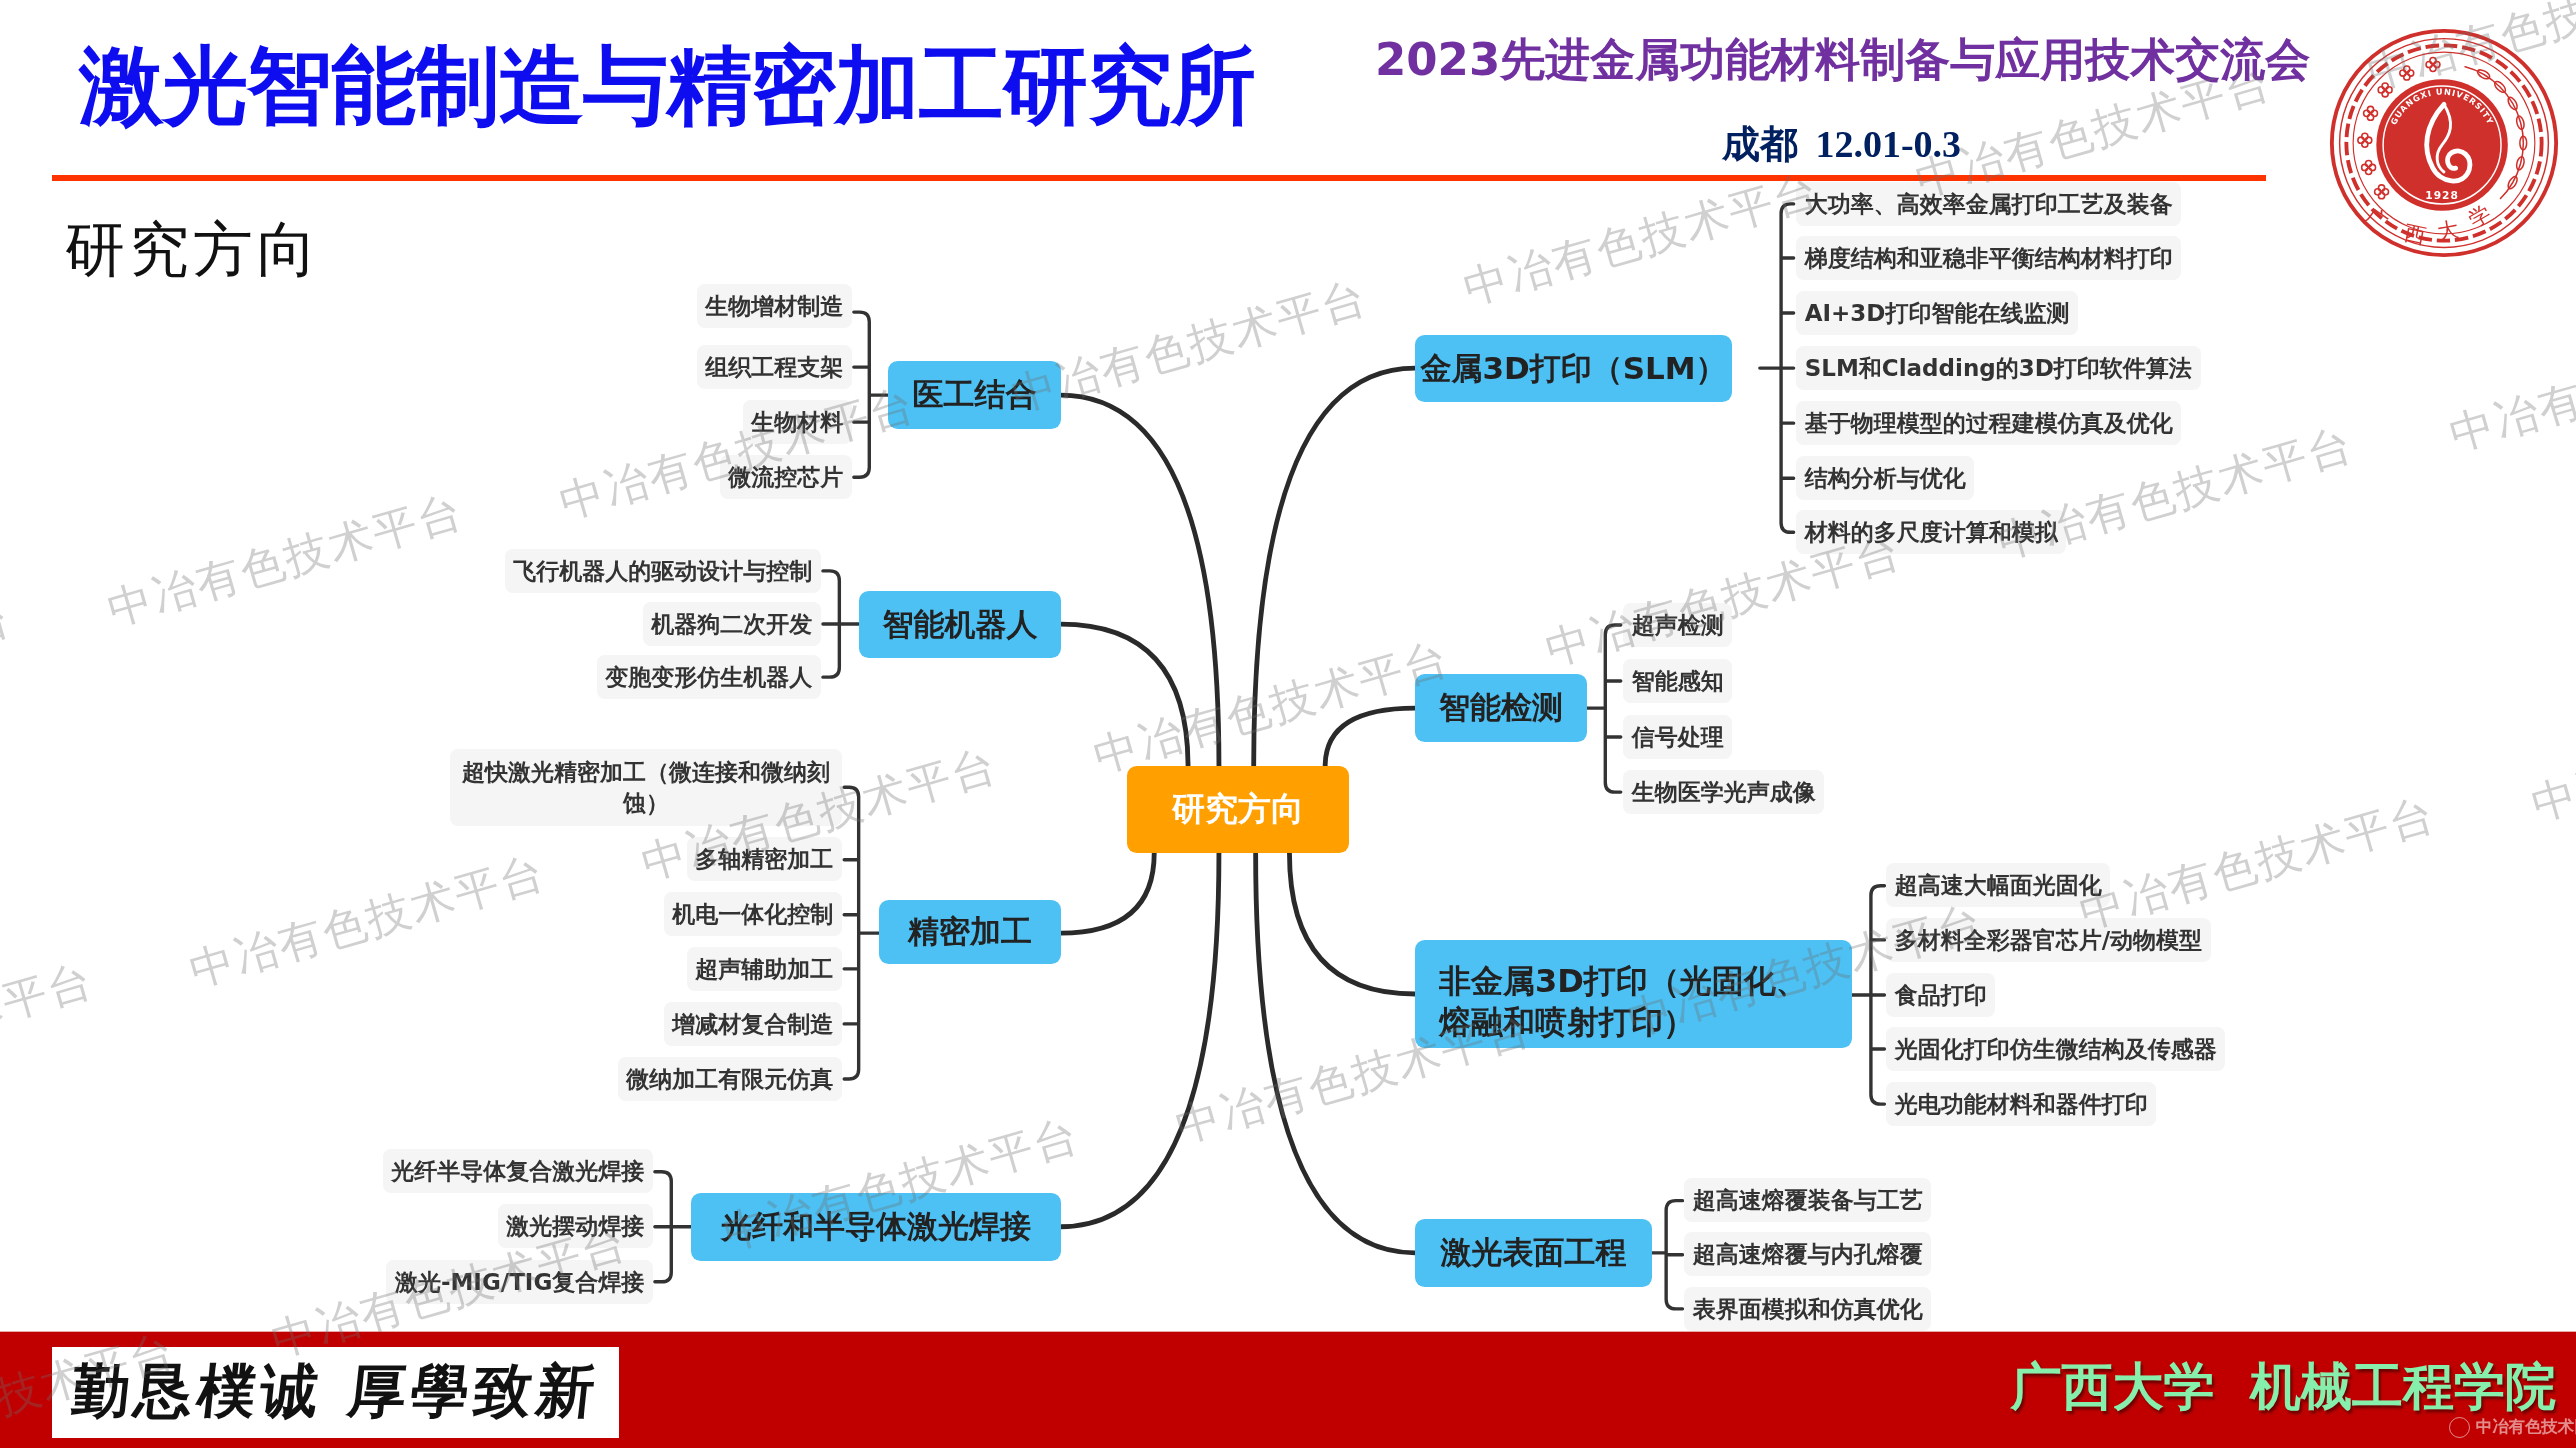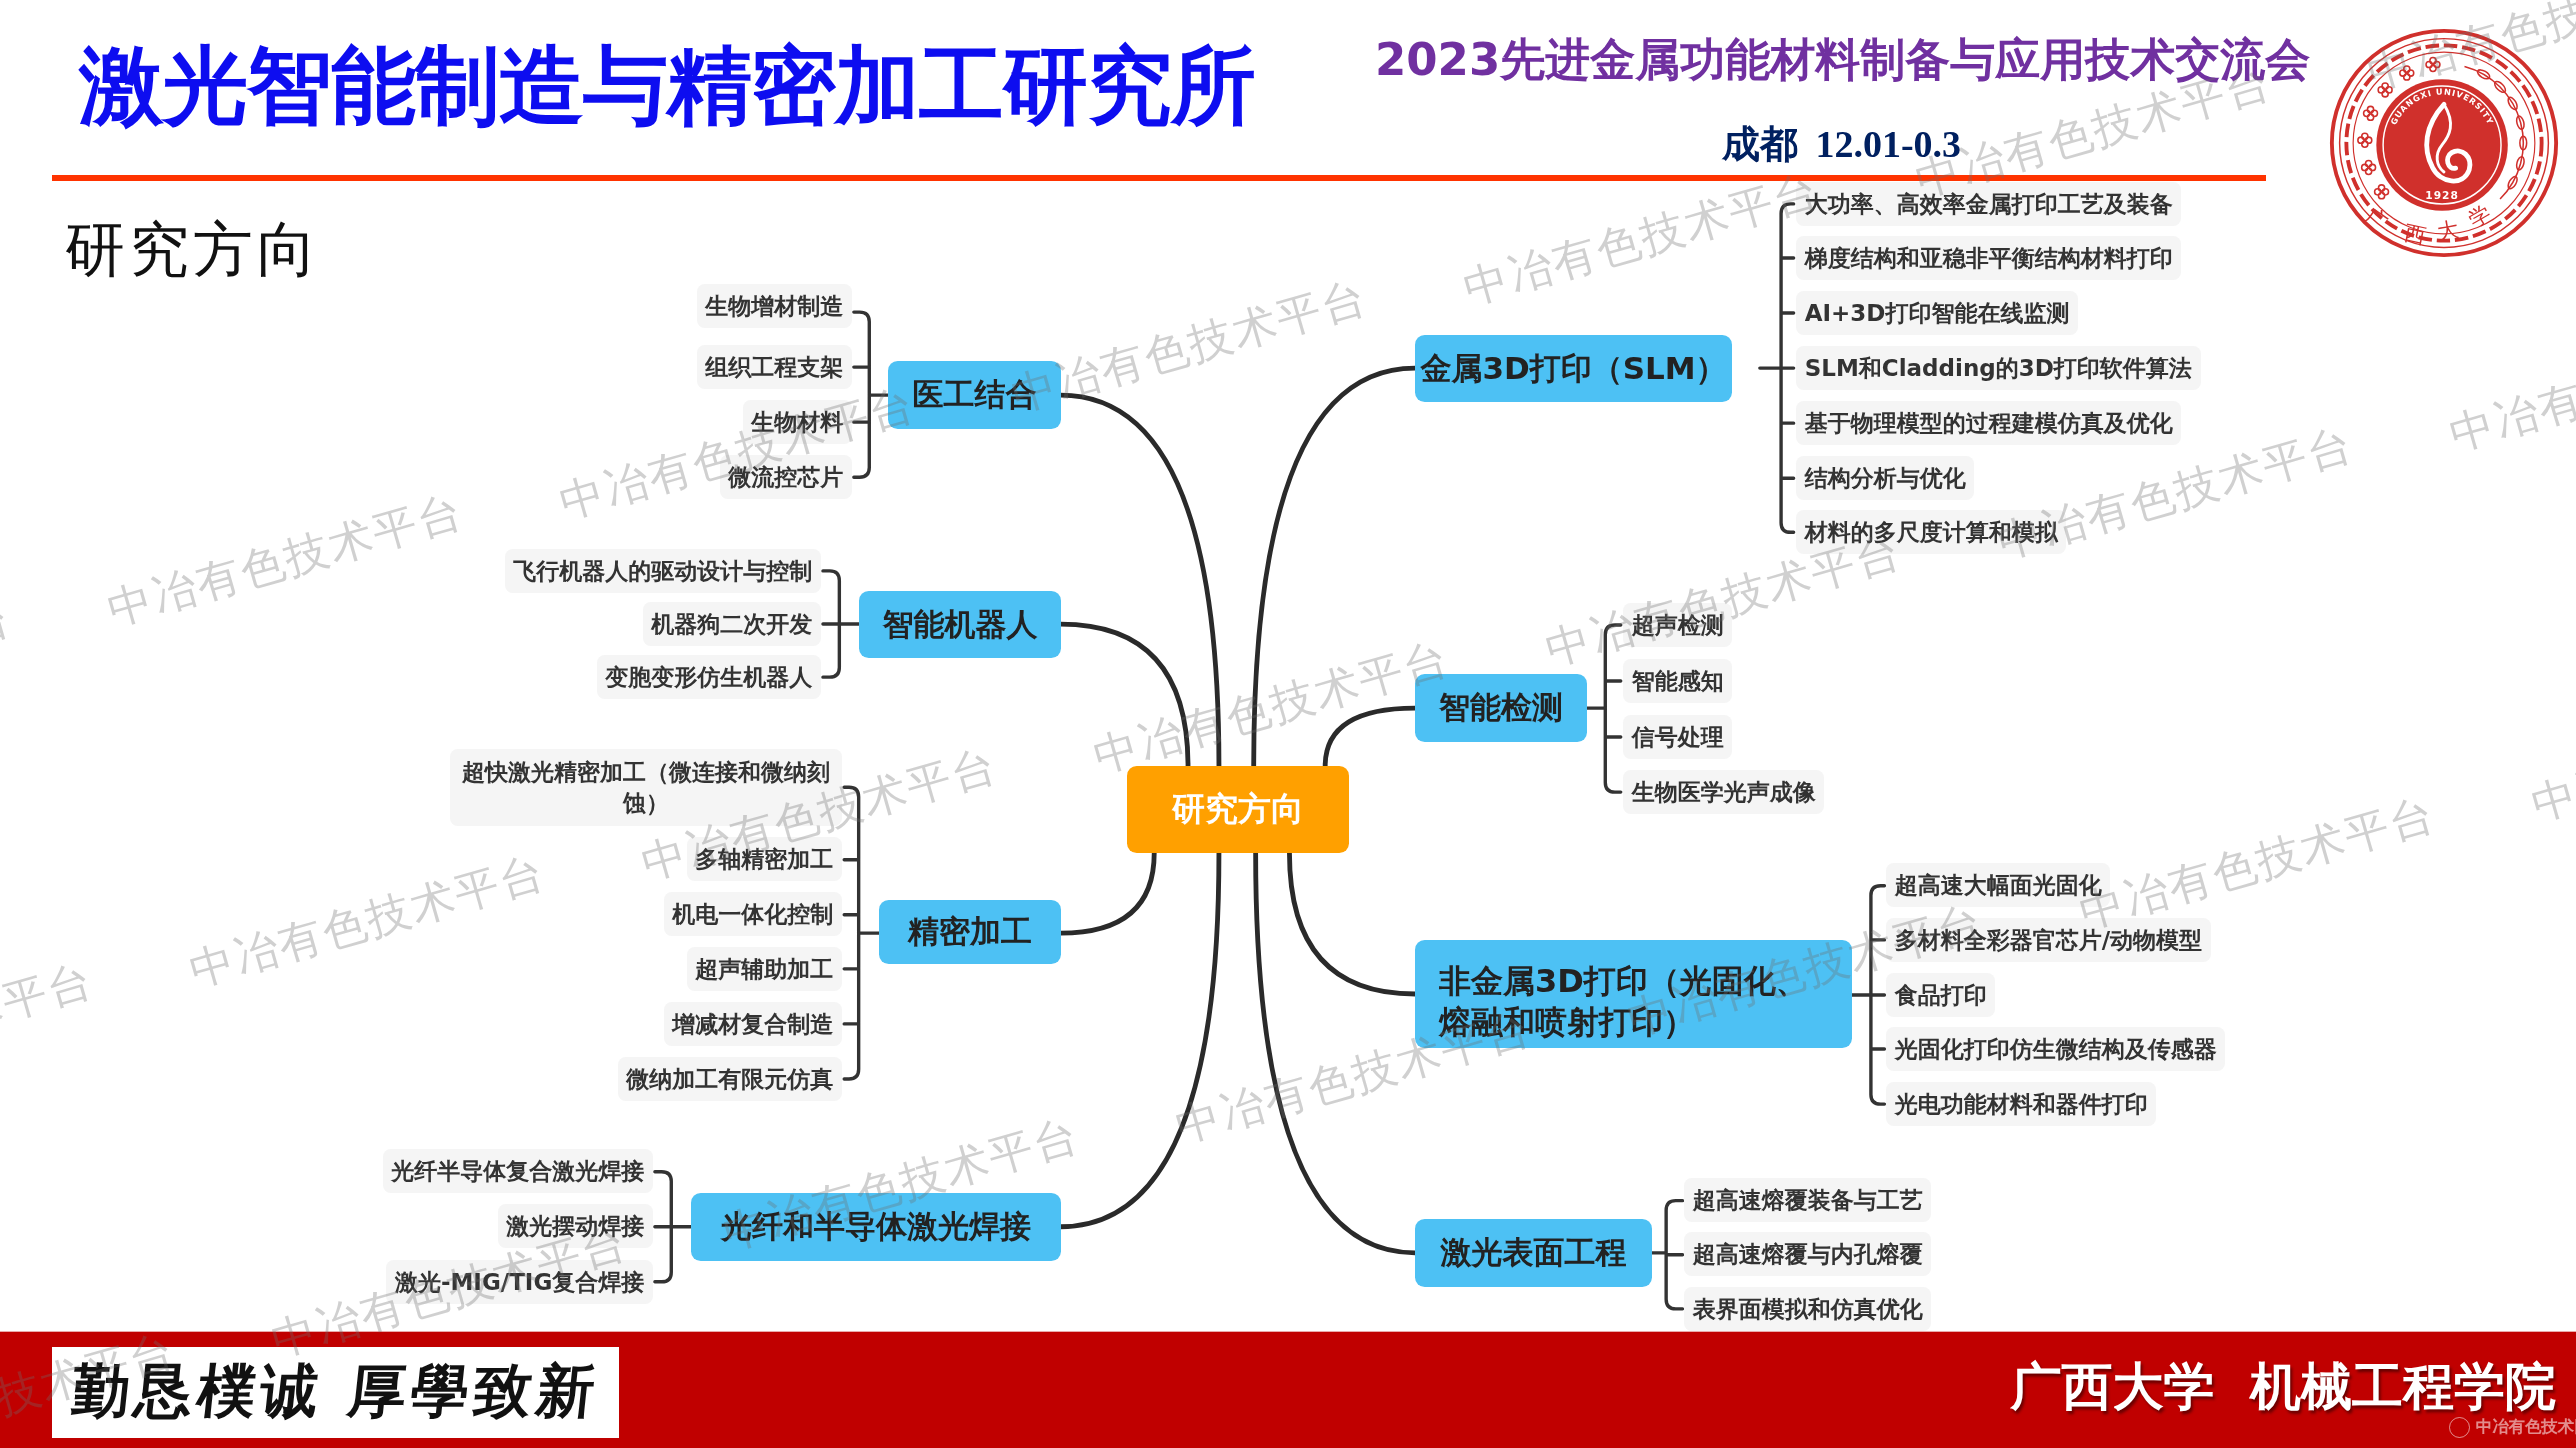--- a/index.html
+++ b/index.html
@@ -38,21 +38,21 @@
   .leaf.wrapped{white-space:normal;word-break:break-all;text-align:center;line-height:31px;
         height:77px;padding:7.7px 7.7px;box-sizing:border-box;}
   
   .footer{position:absolute;left:0;top:1331px;width:2576px;height:118px;background:var(--footer_bg);
         border-top:1.9px solid #E9A9A9;z-index:3;}
   .motto-box{position:absolute;left:52px;top:14.5px;width:567px;height:91px;background:#fff;
         display:flex;align-items:center;justify-content:center;}
   .motto{font-family:"DejaVu Serif","Liberation Serif",serif;font-weight:bold;font-size:58px;
         letter-spacing:4.8px;color:#111;transform:skewX(-6deg);white-space:nowrap;}
   .institution{position:absolute;right:20px;top:24px;line-height:62px;font-size:51px;font-weight:bold;
-        color:#ffffff;white-space:pre;text-shadow:1.9px 2.9px 2.9px rgba(0,0,0,0.45);}
+        color:#86efac;white-space:pre;text-shadow:1.9px 2.9px 2.9px rgba(0,0,0,0.45);}
   .footer-wm{position:absolute;left:2449px;top:85px;display:flex;align-items:center;gap:5.8px;
         color:rgba(255,255,255,0.55);font-size:16.4px;font-weight:bold;white-space:nowrap;}
   .wm-globe{width:21px;height:21px;border-radius:50%;border:1.9px solid rgba(255,255,255,0.55);
         box-sizing:border-box;display:inline-block;}
   
   .wm-layer{position:absolute;left:0;top:0;width:2576px;height:1449px;pointer-events:none;z-index:10;}
   .wm{position:absolute;font-family:"DejaVu Serif","Liberation Serif",serif;font-size:44px;line-height:44px;
       letter-spacing:1.9px;color:rgba(110,110,110,0.32);transform-origin:0 100%;transform:rotate(-16deg);
       white-space:nowrap;}
 </style>

